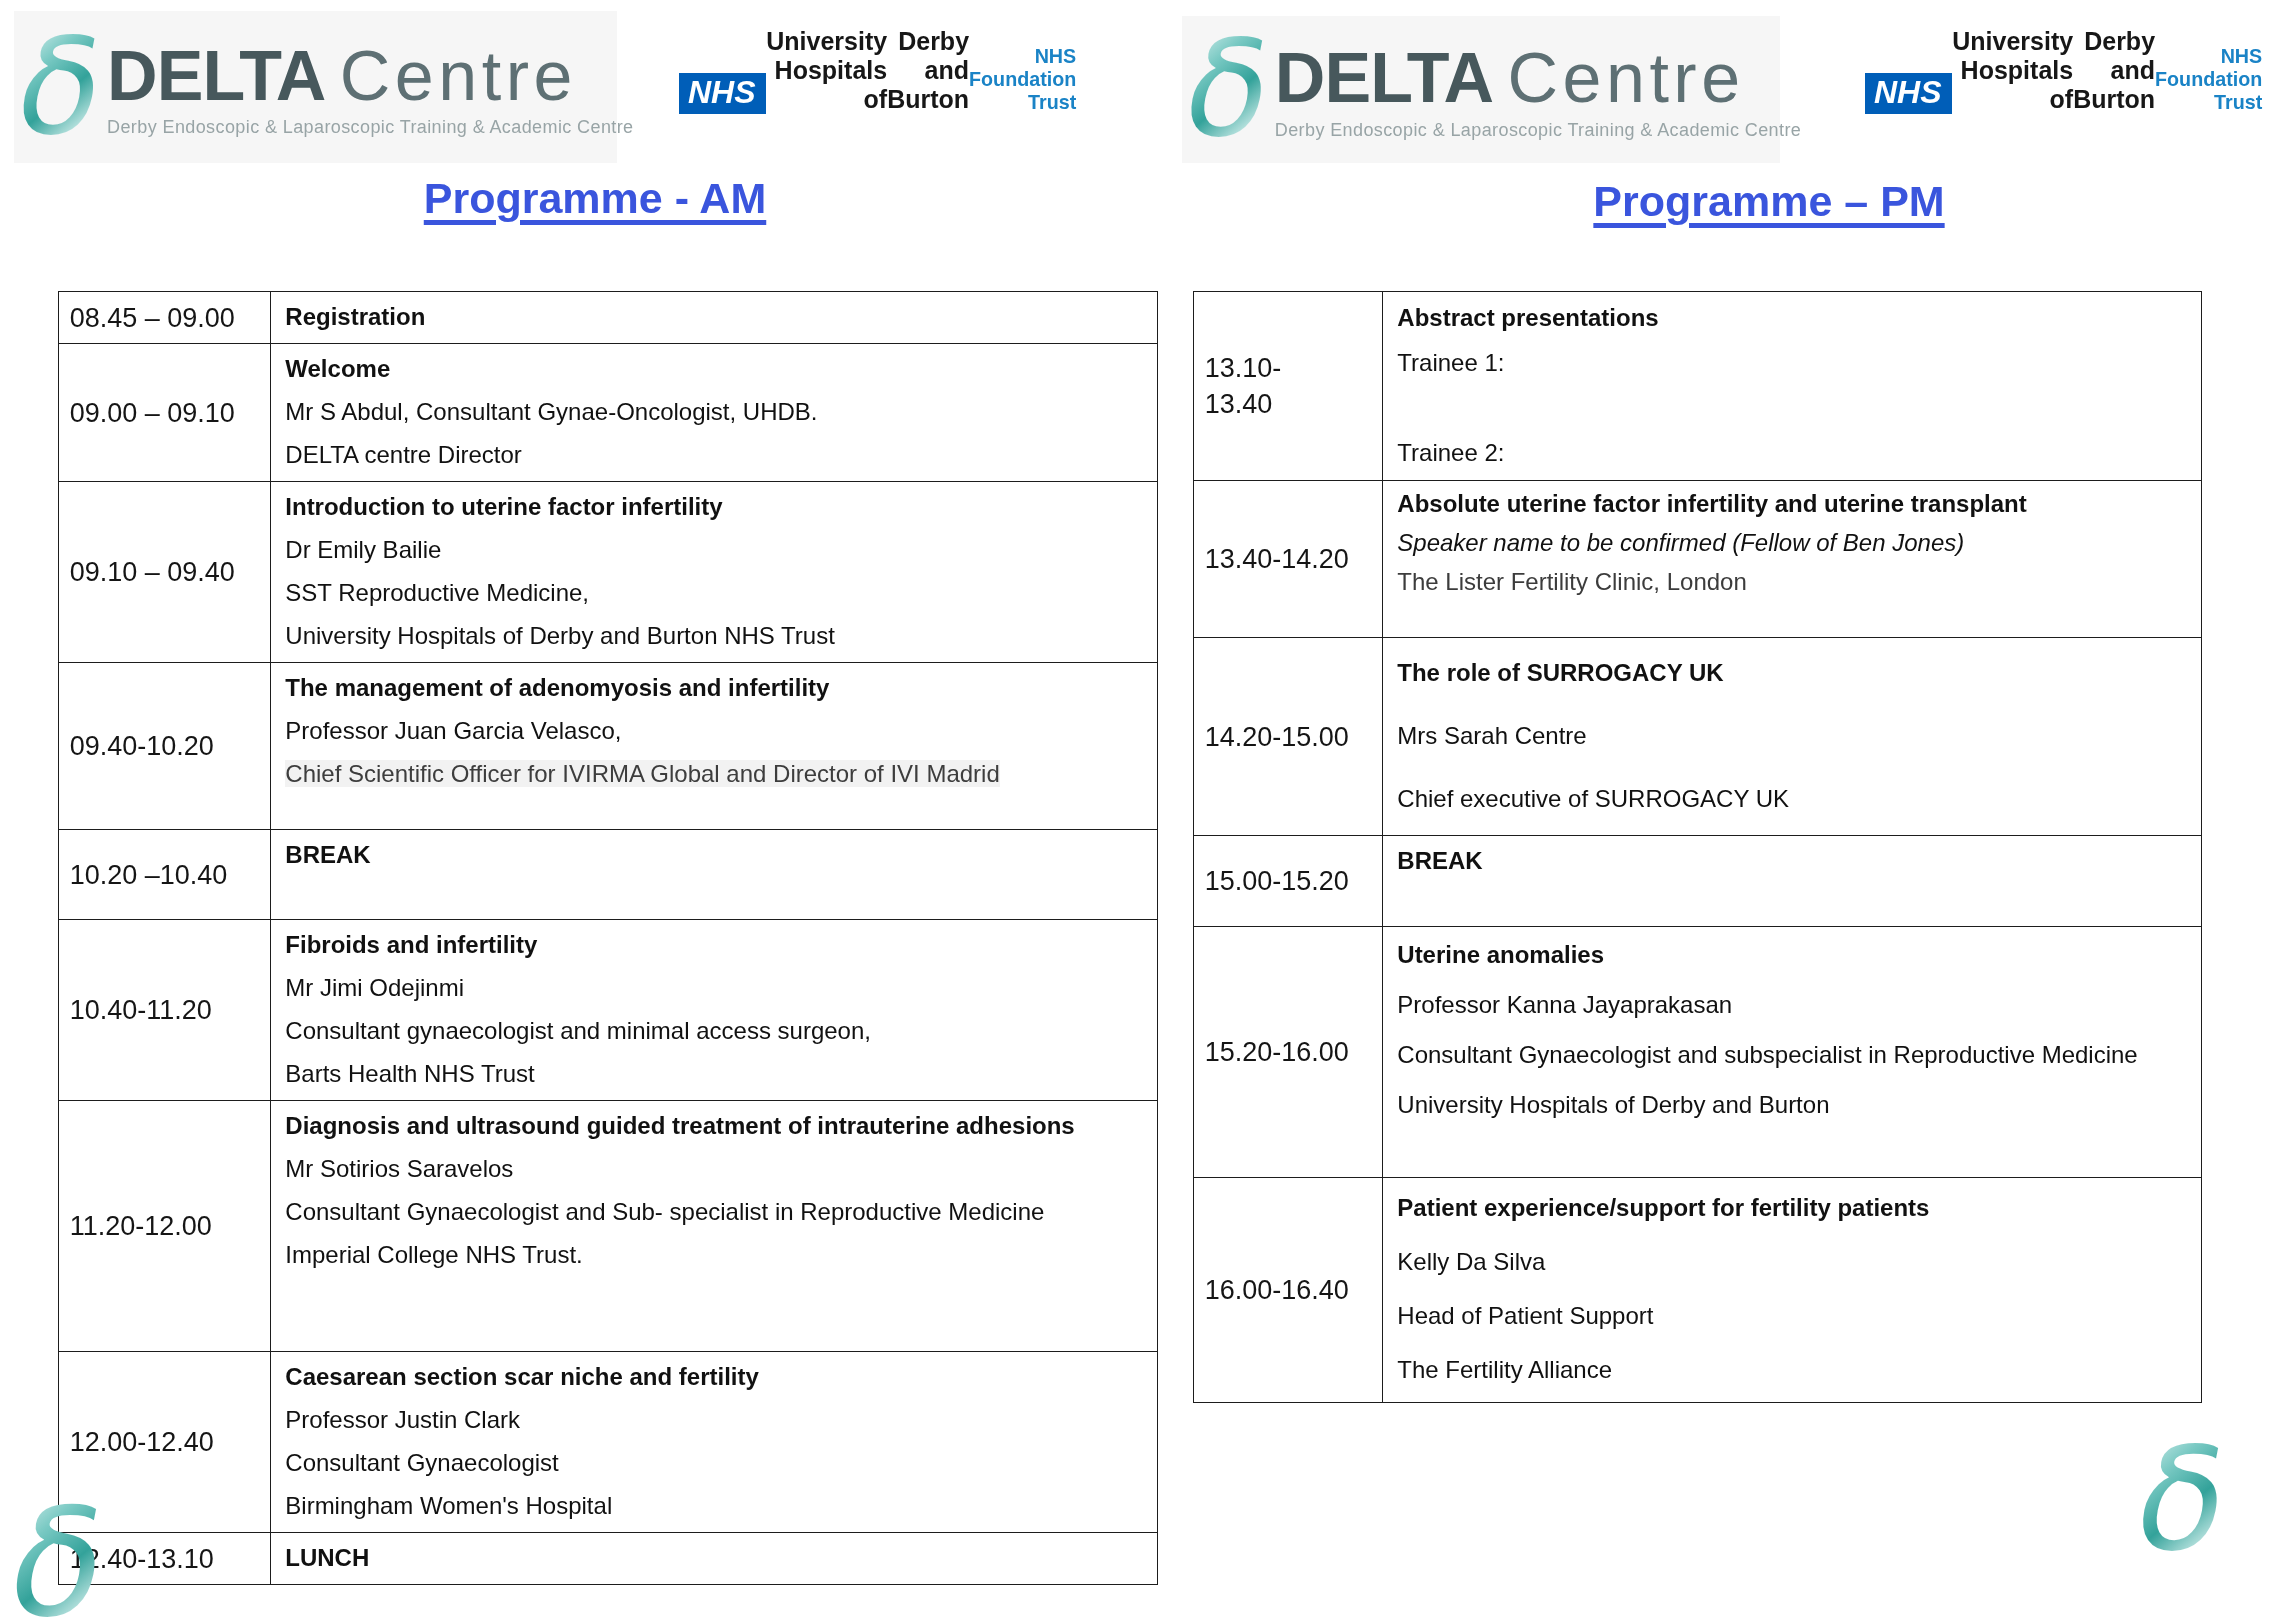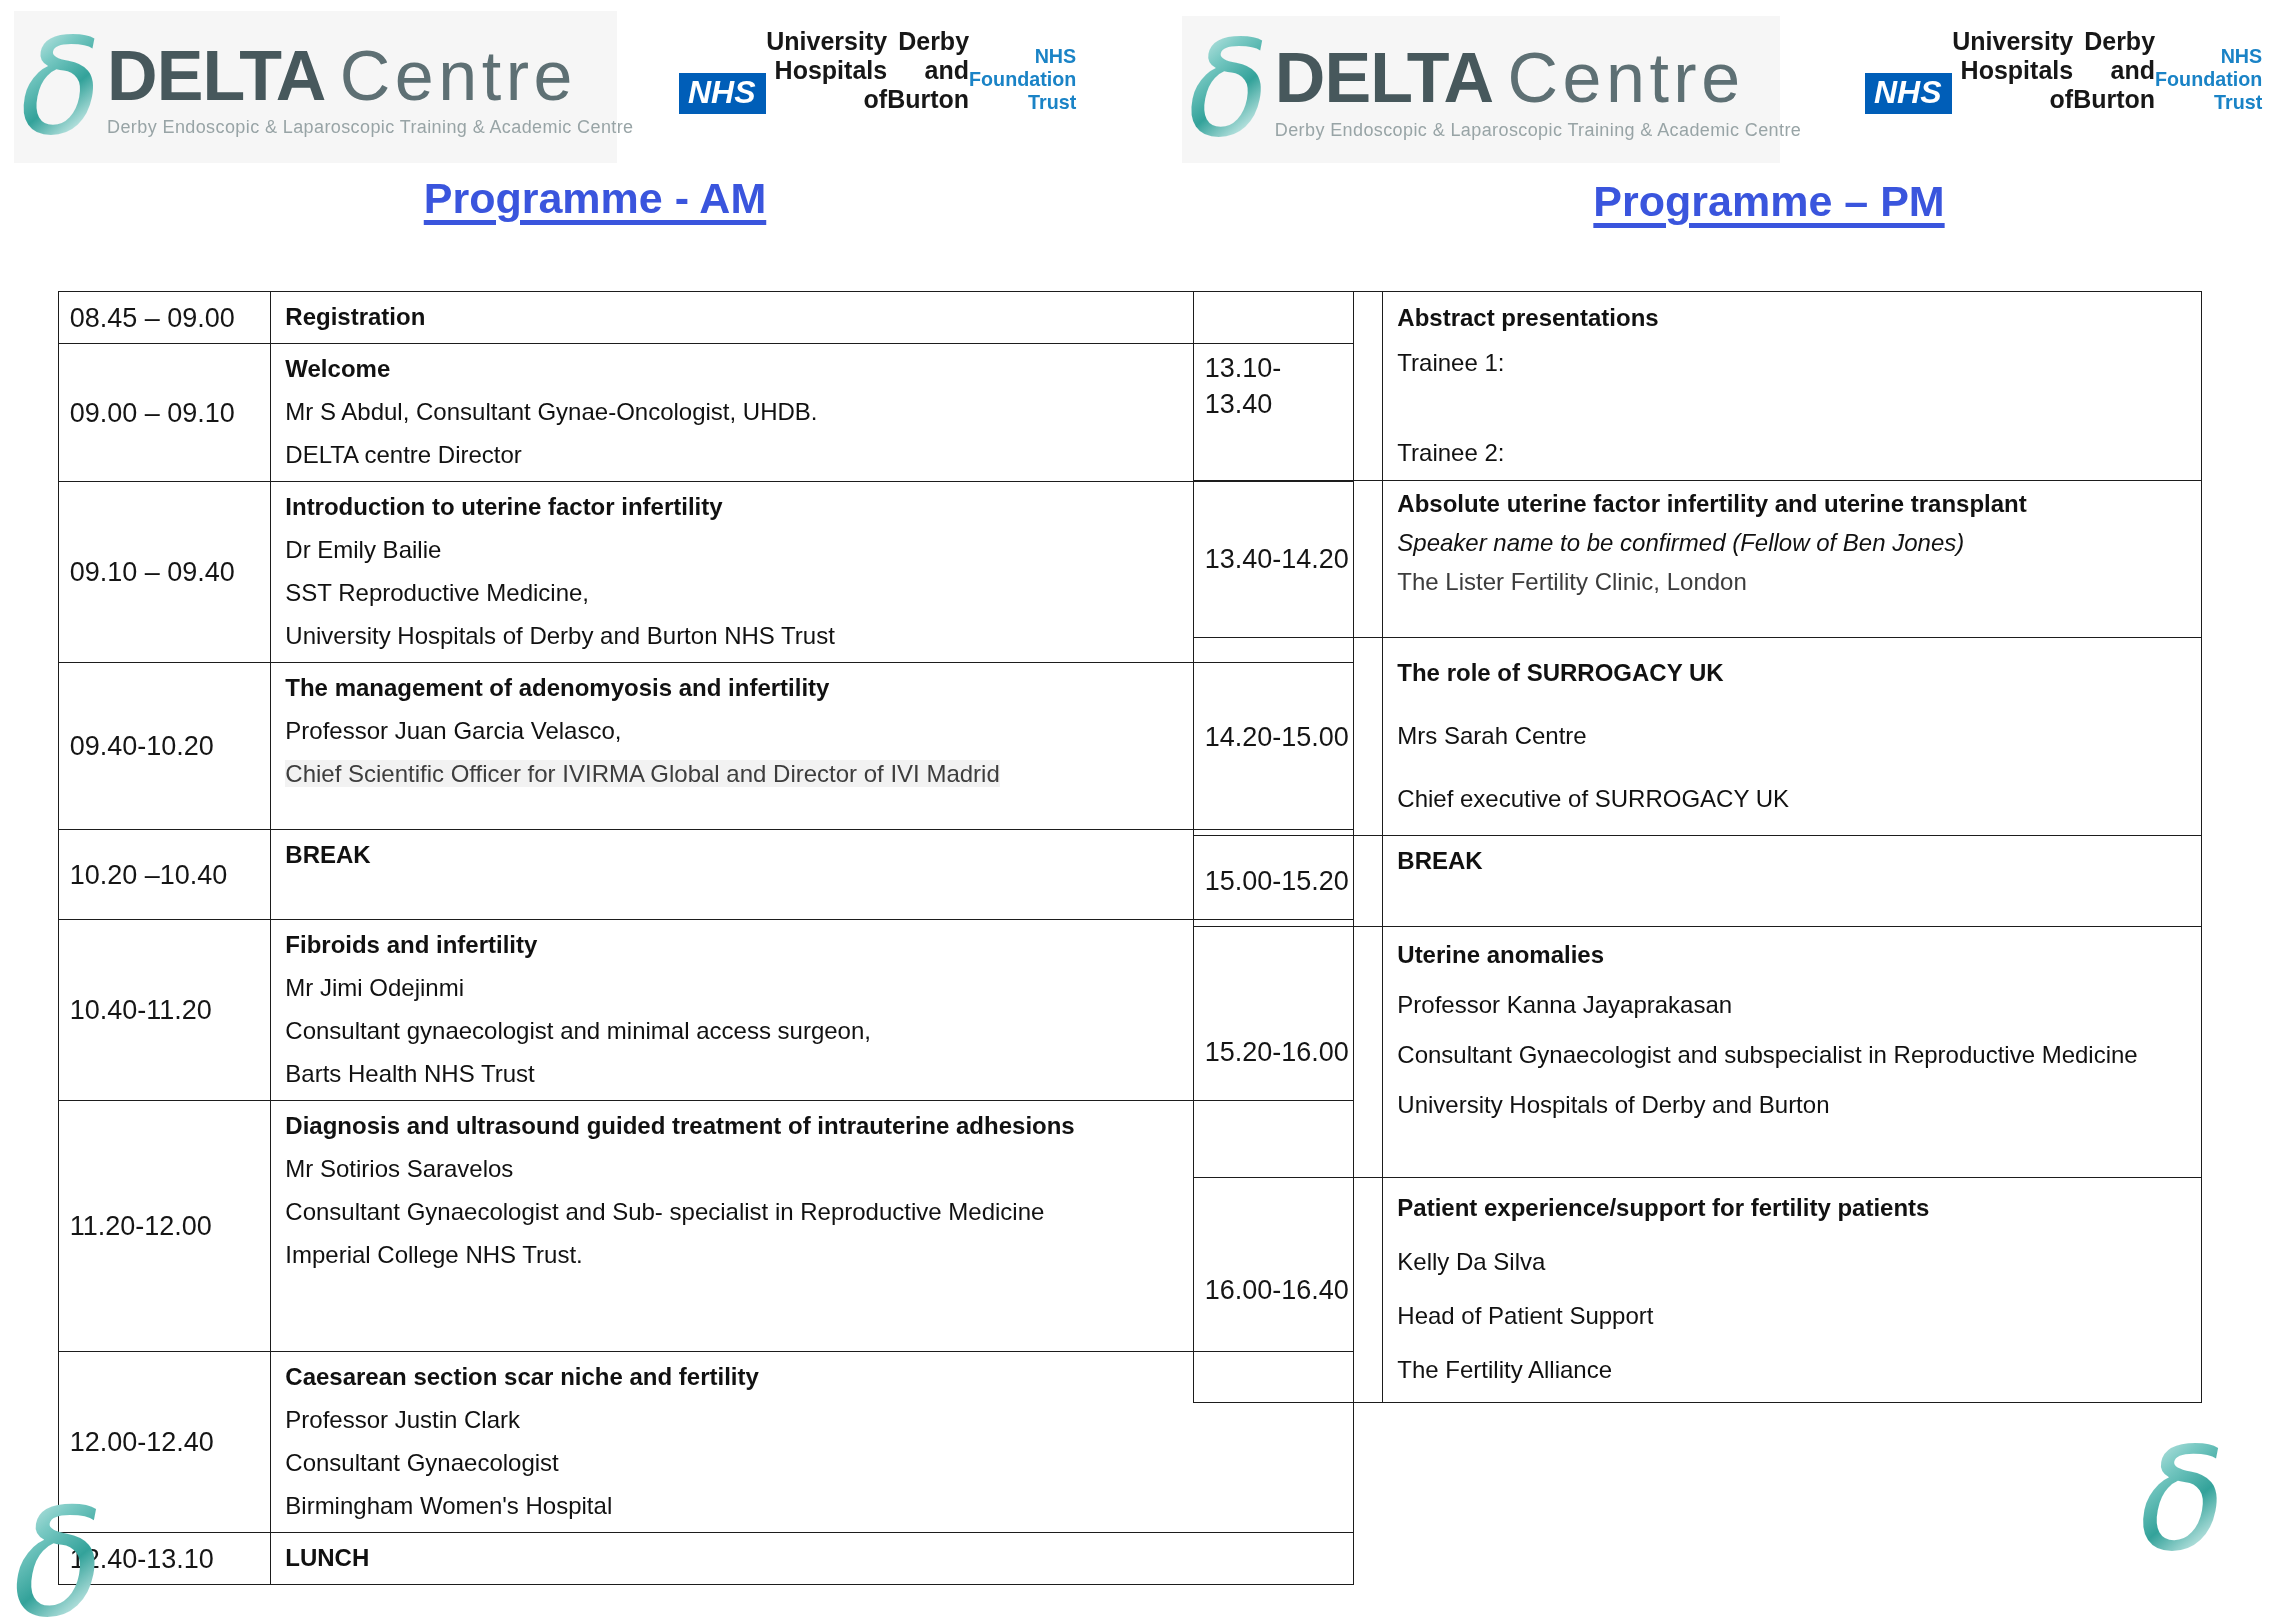--- a/index.html
+++ b/index.html
@@ -36,21 +36,21 @@
 
   
   .prog-title { position:absolute; text-align:center; font-size:43px; font-weight:bold;
                 color:var(--title-blue,#3a55dd);
                 text-decoration:underline; text-decoration-thickness:4.5px; text-underline-offset:7.2px; }
   .title-am { left:44px;  top:174px; width:1102px; }
   .title-pm { left:1227px; top:177px; width:1084px; }
 
   
   .sched { position:absolute; }
-  .sched-am { left:58px;  top:291px; width:1296px; }
+  .sched-am { left:58px;  top:291px; width:1100px; }
   .sched-pm { left:1193px; top:291px; width:1009px; }
   table { border-collapse:collapse; table-layout:fixed; width:100%; }
   td { border:1.8px solid var(--border,#1d1d1d); }
   td.t { font-size:27px; color:#151515; vertical-align:middle; padding:3.6px 5.4px 3.6px 10.7px; white-space:pre-line; line-height:36px; }
   td.c { vertical-align:top; padding:2.7px 12.5px 5.4px 14.3px; font-size:24px; }
   .sched-am col.tc { width:212px; }
   .sched-pm col.tc { width:189px; }
   .ln { line-height:43px; min-height:43px; }
   .b { font-weight:bold; }
   .i { font-style:italic; }

